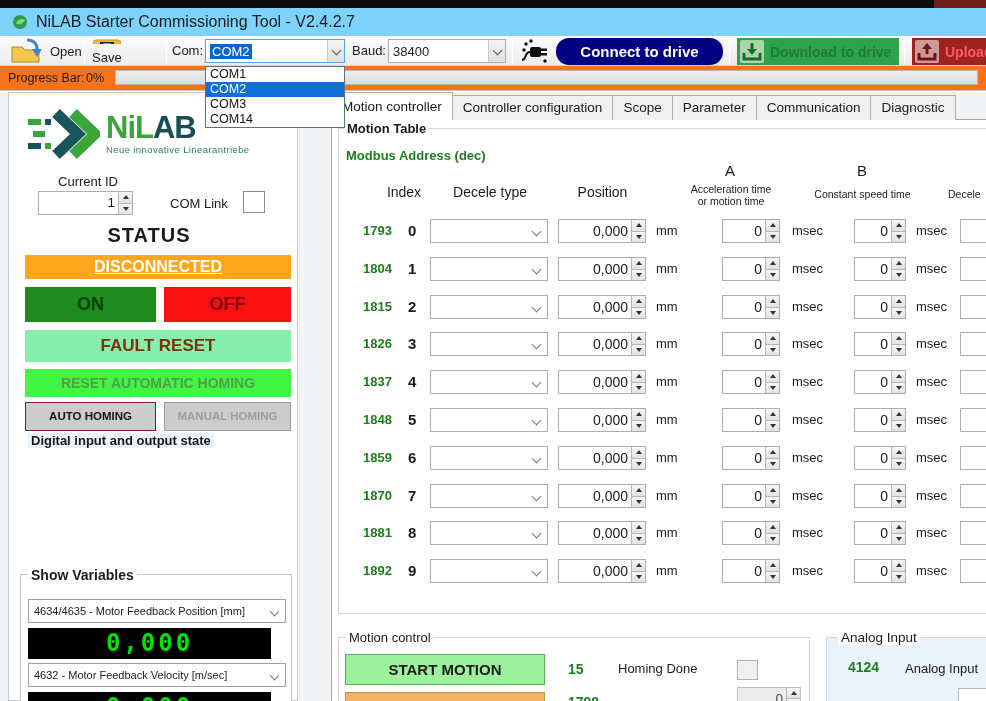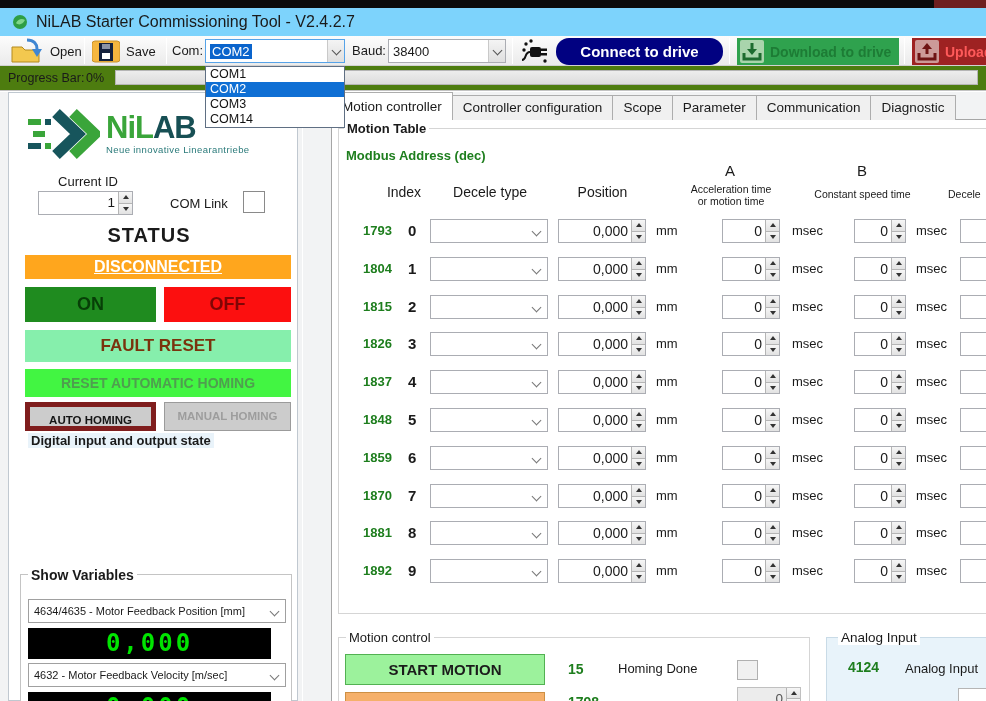--- a/index.html
+++ b/index.html
@@ -32,21 +32,21 @@
                  color:#fff; font-size:15px; font-weight:bold; text-align:center; line-height:27px;border-radius:13px; }
   .btn-download { position:absolute; left:737px; top:2px; width:162px; height:27px; background:#2fa24e;
                   display:flex; align-items:center; }
   .btn-download .lbl { color:#1d7c35; font-size:14px; font-weight:bold; margin-left:6px; white-space:nowrap; }
   .btn-upload { position:absolute; left:912px; top:2px; width:90px; height:27px; background:#9e2222;
                 display:flex; align-items:center; }
   .btn-upload .lbl { color:#ff5a5a; font-size:14px; font-weight:bold; margin-left:6px; white-space:nowrap; }
   .icon-tile { width:24px; height:23px; margin-left:3px; border-radius:2px; flex:none; }
 
   
-  .progress-row { left:0; top:66px; width:986px; height:24px; background:#4d7c0f; }
+  .progress-row { left:0; top:66px; width:986px; height:24px; background:#f97316; }
   .progress-row .p-label { position:absolute; left:8px; top:5px; font-size:12.5px; }
   .progress-row .p-val { position:absolute; left:86px; top:5px; font-size:12.5px; }
   .progress-track { position:absolute; left:115px; top:4px; width:863px; height:15px;
                     background:linear-gradient(#ededed,#dcdcdc); border:1px solid #b5b5b5; }
   .main-divider { left:0; top:90px; width:986px; height:2px; background:#c3c3c3; border-bottom:1px solid #fff; }
 
   
   .dd-list { left:205px; top:66px; width:140px; background:#fff; border:1px solid #5f6f83; z-index:300; }
   .dd-item { height:15px; line-height:15px; font-size:12.5px; padding-left:4px; background:#fff; color:#111; }
   .dd-item.selected { background:#0f6fd4; color:#fff; }
@@ -72,21 +72,21 @@
   .checkbox { background:#fff; border:1px solid #8a8a8a; }
   .comlink-box { left:243px; top:191px; width:22px; height:22px; }
   .status-title { left:0; top:224px; width:298px; text-align:center; font-size:20px; font-weight:bold; letter-spacing:1px; }
   .banner { text-align:center; font-weight:bold; }
   .b-disconnected { left:25px; top:255px; width:266px; height:24px; background:#ffa61d; color:#fff;
                     font-size:16px; line-height:24px;text-decoration:underline; }
   .b-on  { left:25px;  top:287px; width:131px; height:35px; background:#1f8b1f; color:#073f07; font-size:18px; line-height:35px; }
   .b-off { left:164px; top:287px; width:127px; height:35px; background:#fc0f0f; color:#800505; font-size:18px; line-height:35px; }
   .b-fault { left:25px; top:330px; width:266px; height:32px; background:#86efac; color:#7a330d; font-size:17px; line-height:32px; }
   .b-resethoming { left:25px; top:369px; width:266px; height:28px; background:#42f542; color:#4f9e4f; font-size:14px; line-height:28px; }
-  .b-autohoming   { left:25px;  top:402px; width:131px; height:29px; background:#cccccc; border:5px solid #7f1d1d;
+  .b-autohoming   { left:25px;  top:402px; width:131px; height:29px; background:#cccccc; border:1px solid #7f1d1d;
                     color:#151515; font-size:11.5px; line-height:27px; }
   .b-manualhoming { left:164px; top:402px; width:127px; height:29px; background:#cccccc; border:1px solid #9b9b9b;
                     color:#9d9d9d; font-size:11.5px; line-height:27px; }
 
   .groupbox { border:1px solid #c9dbe7; }
   .gb-title { position:absolute; font-weight:bold; font-size:13px; padding:0 3px; z-index:2; white-space:nowrap; }
   .dio-group { left:20px; top:440px; width:272px; height:127px; background:#e9f3fa; }
   .dio-title { left:28px; top:433px; background:#e9f3fa; }
   .dio-addr { position:absolute; font-size:14px; font-weight:bold; color:#1e8c1e; width:52px; text-align:center; }
   .dio-label { position:absolute; font-size:14px; }
@@ -166,21 +166,21 @@
   <div class="abs toolbar">
     <div class="tool-item" style="left:10px;">
       <svg width="34" height="26">
         <path d="M2 9 h10 l3 3 h14 v12 h-27 z" fill="#f3c84f" stroke="#b38a1f"></path>
         <path d="M17 2 c7 0 10 4 10 9" stroke="#3f86d2" stroke-width="3" fill="none"></path>
         <polygon points="22,11 32,11 27,19" fill="#3f86d2"></polygon>
       </svg>
       <span class="tool-label">Open</span>
     </div>
     <div class="tsep" style="left:84px;"></div>
-    <div class="tool-item" style="left:92px;">
+    <div class="tool-item" style="left:92px;flex-direction:column;">
       <svg width="28" height="26">
         <rect x="0" y="3" width="28" height="21" rx="3" fill="#f5b63e" stroke="#c8922a"></rect>
         <rect x="7" y="5" width="14" height="18" fill="#14213d"></rect>
         <rect x="10" y="6" width="8" height="5" fill="#8a93a5"></rect>
         <rect x="10" y="15" width="8" height="6" fill="#ffffff"></rect>
       </svg>
       <span class="tool-label">Save</span>
     </div>
     <div class="tsep" style="left:166px;"></div>
     <span class="tool-label abs" style="left:172px; top:7px;">Com:</span>

